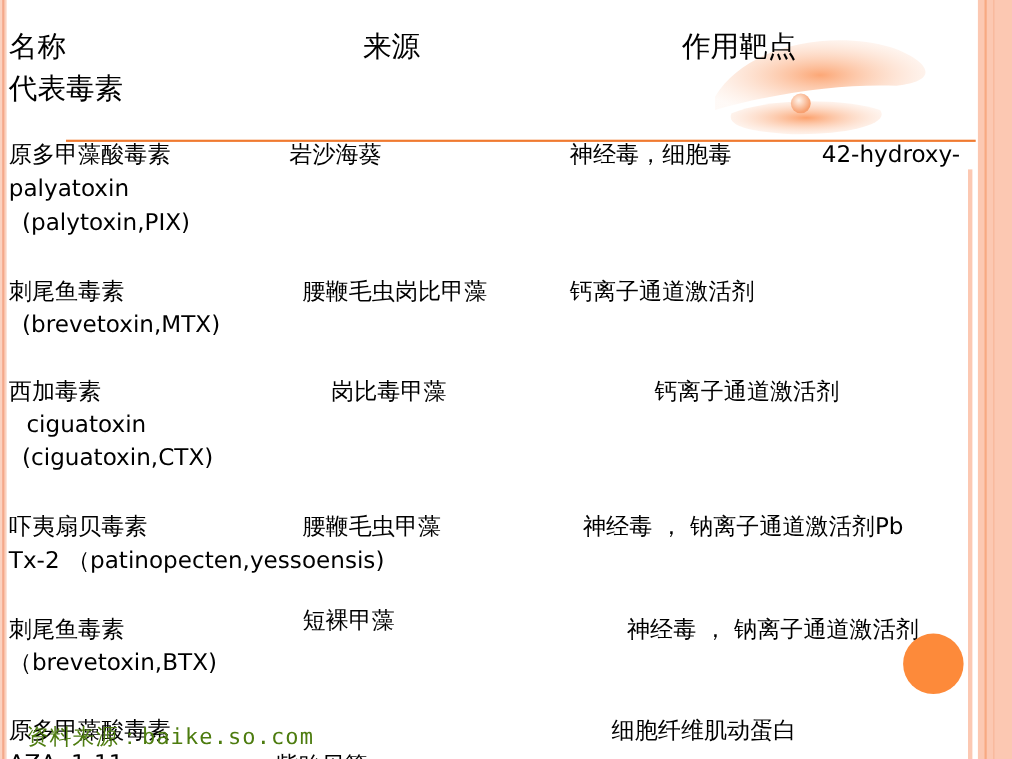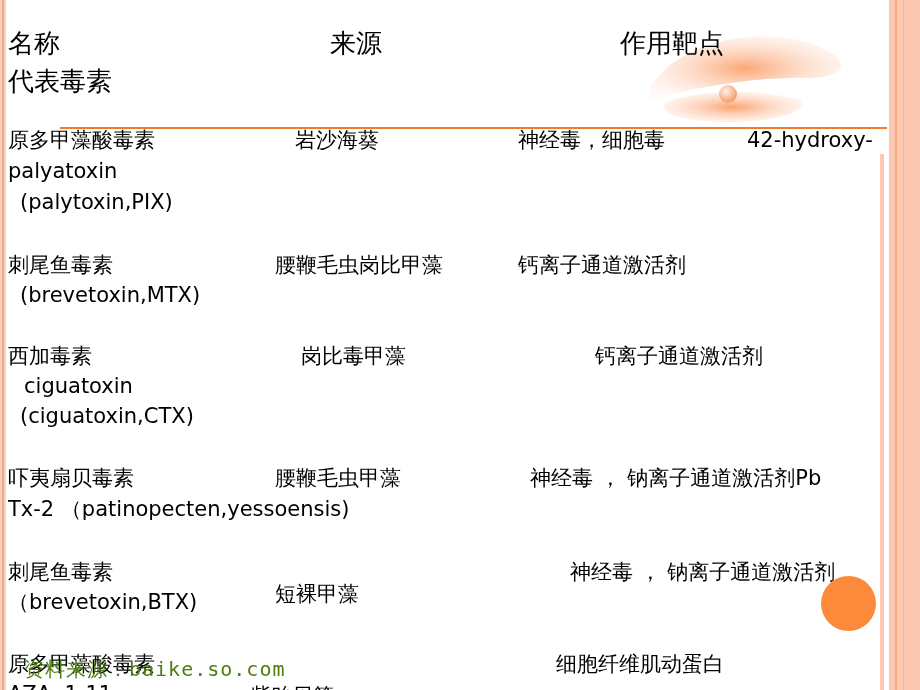--- a/index.html
+++ b/index.html
@@ -79,21 +79,21 @@
 </svg>
 
 <div class="title-rule"></div>
 
 <div class="hdr" style="left:8px; top:28px;">名称</div>
 <div class="hdr" style="left:330px; top:28px;">来源</div>
 <div class="hdr" style="left:620px; top:28px;">作用靶点</div>
 <div class="hdr" style="left:8px; top:66px;">代表毒素</div>
 
 <div class="txt" style="left:8px; top:126px;">原多甲藻酸毒素</div>
-<div class="txt" style="left:263px; top:126px;margin-left:32px;">岩沙海葵</div>
+<div class="txt" style="left:263px; top:126px;">岩沙海葵</div>
 <div class="txt" style="left:518px; top:126px;">神经毒，细胞毒</div>
 <div class="txt" style="left:747px; top:126px;">42-hydroxy-</div>
 <div class="txt" style="left:8px; top:157px;">palyatoxin</div>
 <div class="txt" style="left:20px; top:188px;">(palytoxin,PIX)</div>
 
 <div class="txt" style="left:8px; top:251px;text-align:right;">刺尾鱼毒素</div>
 <div class="txt" style="left:275px; top:251px;">腰鞭毛虫岗比甲藻</div>
 <div class="txt" style="left:518px; top:251px;">钙离子通道激活剂</div>
 <div class="txt" style="left:20px; top:281px;">(brevetoxin,MTX)</div>
 
@@ -102,21 +102,21 @@
 <div class="txt" style="left:595px; top:342px;">钙离子通道激活剂</div>
 <div class="txt" style="left:24px; top:372px;">ciguatoxin</div>
 <div class="txt" style="left:20px; top:402px;">(ciguatoxin,CTX)</div>
 
 <div class="txt" style="left:8px; top:464px;">吓夷扇贝毒素</div>
 <div class="txt" style="left:275px; top:464px;">腰鞭毛虫甲藻</div>
 <div class="txt" style="left:530px; top:464px;">神经毒 ， 钠离子通道激活剂Pb</div>
 <div class="txt" style="left:8px; top:495px;">Tx-2 （patinopecten,yessoensis)</div>
 
 <div class="txt" style="left:8px; top:558px;">刺尾鱼毒素</div>
-<div class="txt" style="left:275px; top:580px;text-align:right;">短裸甲藻</div>
+<div class="txt" style="left:275px; top:550px;text-align:right;">短裸甲藻</div>
 <div class="txt" style="left:570px; top:558px;">神经毒 ， 钠离子通道激活剂</div>
 <div class="txt" style="left:8px; top:588px;">（brevetoxin,BTX)</div>
 
 <div class="orange-dot"></div>
 
 <div class="txt" style="left:8px; top:650px;">原多甲藻酸毒素</div>
 <div class="txt" style="left:250px; top:682px;">紫贻贝等</div>
 <div class="txt" style="left:556px; top:650px;">细胞纤维肌动蛋白</div>
 <div class="txt" style="left:8px; top:680px;">AZA, 1-11</div>
 

